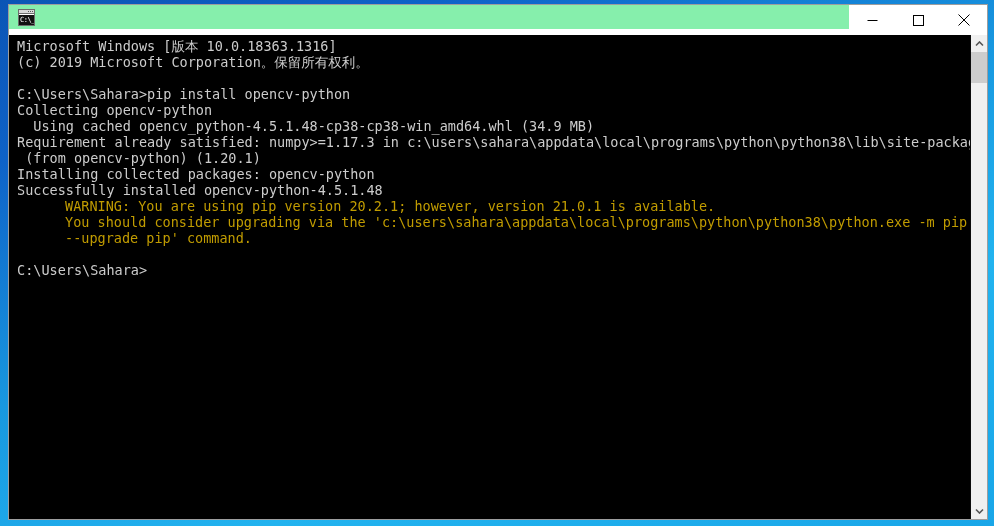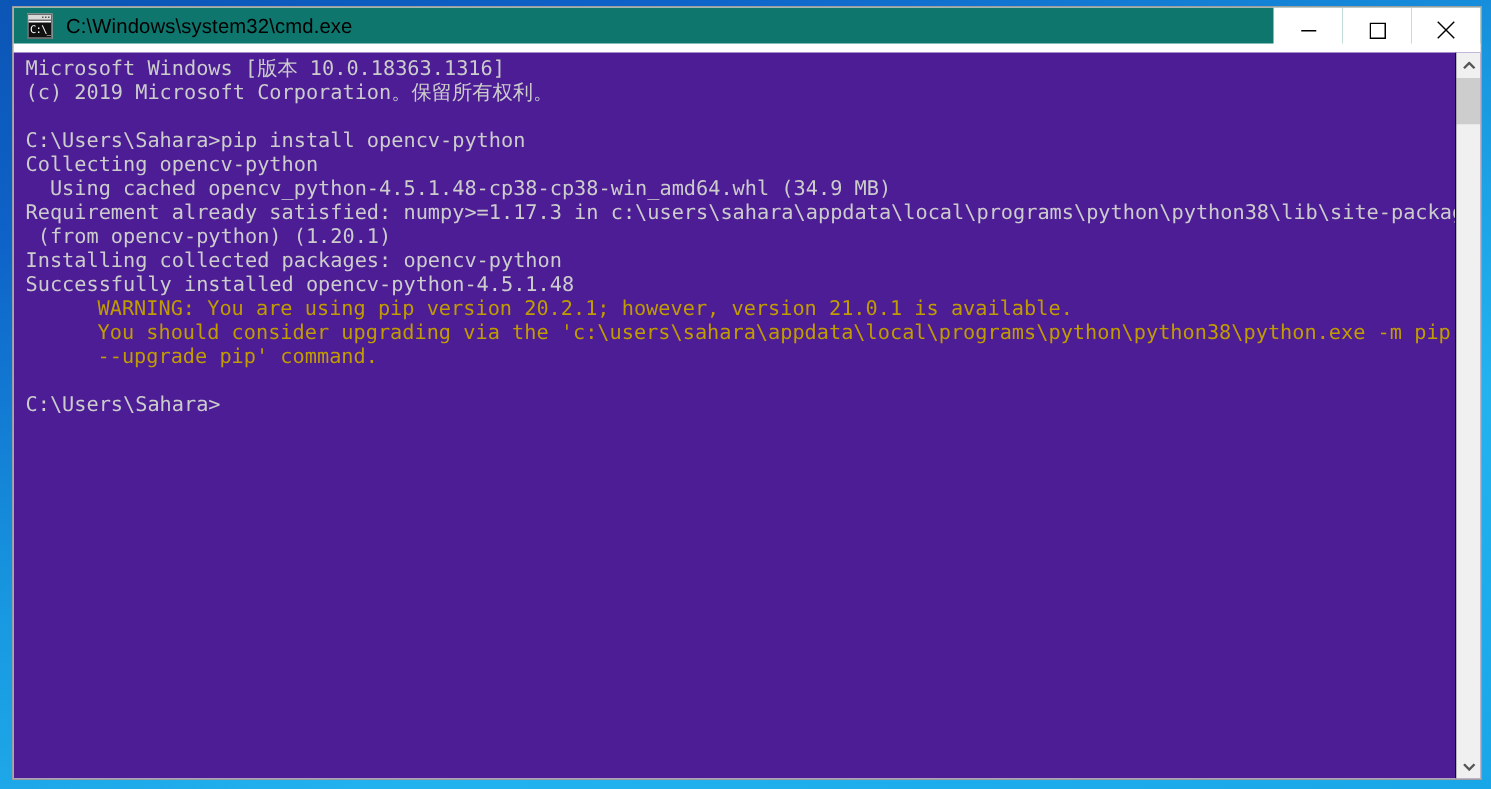--- a/index.html
+++ b/index.html
@@ -38,21 +38,21 @@
     box-sizing: border-box;
     background: #ffffff;
     border: 1px solid #9d9d9d;
     overflow: hidden;
   }
 
   
   #title-bar {
     position: relative;
     height: 24px;
-    background: #0f766e;
+    background: #86efac;
     display: flex;
     align-items: center;
     user-select: none;
   }
   #app-icon {
     width: 17px;
     height: 17px;
     margin-left: 9px;
     margin-right: 9px;
     flex: none;
@@ -119,21 +119,21 @@
   }
   .win-btn svg { display: block; }
 
   
   #terminal-area {
     position: absolute;
     left: 0;
     top: 30px;
     right: 0;
     bottom: 0;
-    background: #4c1d95;
+    background: #000000;
     overflow: hidden;
     padding-left: 8px;
   }
   #terminal-text {
     position: absolute;
     left: 0;
     top: 0;
     right: 17px;
     bottom: 0;
     padding: 3px 0 0 8px;
@@ -198,21 +198,20 @@
       <div id="app-icon">
         <div class="icon-titlebar">
           <span class="icon-dots">
             <i></i>
               <i></i>
               <i></i>
           </span>
         </div>
         <div class="icon-screen">C:\_</div>
       </div>
-      <span id="title-text">C:\Windows\system32\cmd.exe</span>
 
       <div id="window-controls">
         <div class="win-btn">
           <svg width="11" height="11" viewBox="0 0 11 11">
             <line x1="0.5" y1="5.5" x2="10.5" y2="5.5" stroke="#000000" stroke-width="1"></line>
           </svg>
         </div>
         <div class="win-btn">
           <svg width="11" height="11" viewBox="0 0 11 11">
             <rect x="0.5" y="0.5" width="10" height="10" fill="none" stroke="#000000" stroke-width="1"></rect>

